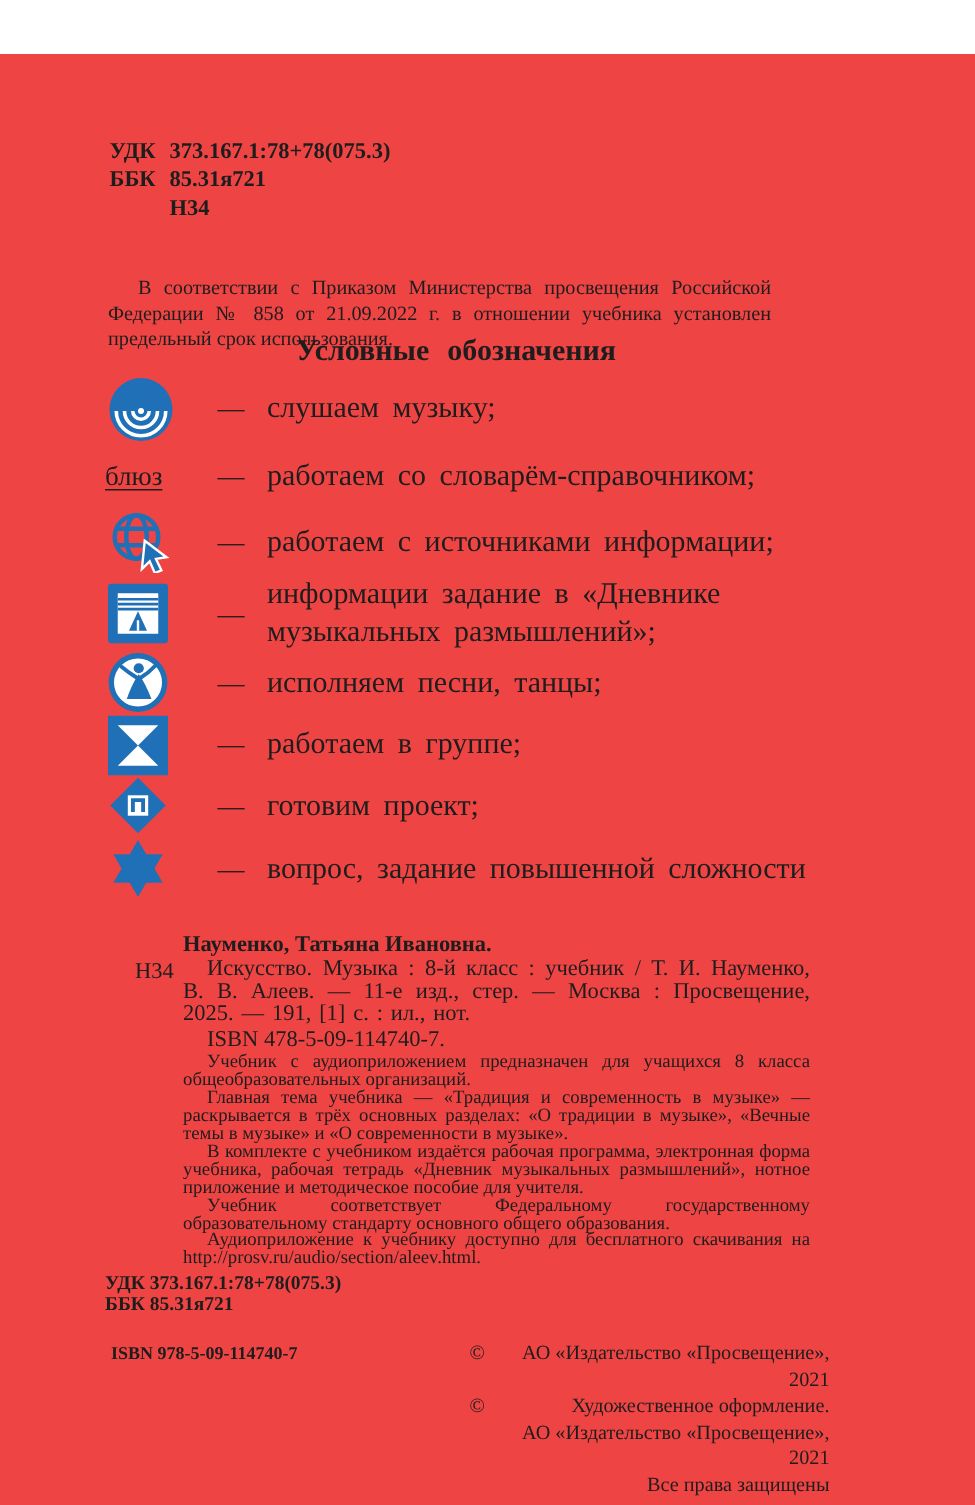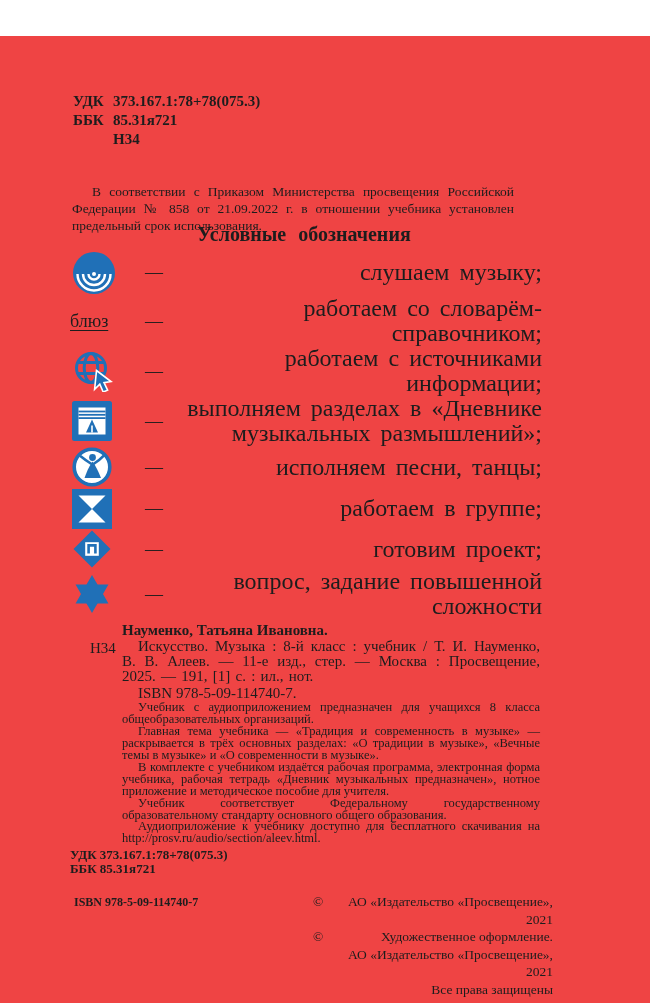--- a/index.html
+++ b/index.html
@@ -34,21 +34,21 @@
   .legend-row:nth-child(2){min-height:42px;}
   .legend-row:nth-child(3){min-height:46px;}
   .legend-row:nth-child(4){min-height:50px;}
   .legend-row:nth-child(5){min-height:42px;}
   .legend-row:nth-child(6){min-height:41px;}
   .legend-row:nth-child(7){min-height:39px;}
   .legend-row:nth-child(8){min-height:44px;}
   .icon-cell{width:52px;flex:none;display:flex;align-items:center;}
   .icon-cell svg{margin-left:2px;display:block;}
   .dash-cell{width:56px;flex:none;padding-left:23px;box-sizing:border-box;font-size:18px;}
-  .legend-text{flex:1;font-size:24px;line-height:25px;word-spacing:4px;text-align:right;}
+  .legend-text{flex:1;font-size:20px;line-height:25px;word-spacing:4px;}
   .term{font-size:18px;text-decoration:underline;text-underline-offset:3px;}
   
   .bib{position:absolute;left:70px;top:587px;width:470px;}
   .bib-author{margin:0 0 1px 52px;font-weight:bold;font-size:15px;line-height:15px;}
   .bib-entry{position:relative;}
   .bib-code{position:absolute;left:20px;top:1px;font-size:15px;}
   .bib-desc{margin:0 0 0 52px;font-size:15px;line-height:14.8px;text-align:justify;text-indent:16px;word-spacing:1.5px;hyphens:auto;}
   .bib-isbn{margin:3px 0 1px 52px;font-size:15px;line-height:15px;text-indent:16px;}
   .annot{margin:0 0 0 52px;font-size:12.5px;line-height:11.9px;text-align:justify;text-indent:16px;hyphens:auto;}
   .bib-codes{margin-top:3px;text-align:left;font-weight:bold;font-size:13px;line-height:14px;padding-right:2px;}
@@ -130,21 +130,21 @@
           <g stroke="#2070b7" stroke-width="1.8">
             <line x1="6.5" y1="10.5" x2="33.5" y2="10.5"></line>
             <line x1="6.5" y1="13.8" x2="33.5" y2="13.8"></line>
             <line x1="6.5" y1="17.1" x2="33.5" y2="17.1"></line>
           </g>
           <path d="M20 18.5 L26 31.5 L14 31.5 Z" fill="#2070b7"></path>
           <line x1="20" y1="24.5" x2="20" y2="31.5" stroke="#ffffff" stroke-width="1.6"></line>
         </svg>
       </div>
       <div class="dash-cell">—</div>
-      <div class="legend-text">выполняем разделах в «Дневнике музыкальных размышлений»;</div>
+      <div class="legend-text">информации задание в «Дневнике музыкальных размышлений»;</div>
     </div>
 
     <div class="legend-row">
       <div class="icon-cell">
         <svg width="40" height="40" viewBox="0 0 40 40">
           <circle cx="20" cy="20" r="17.8" fill="#ffffff" stroke="#2070b7" stroke-width="3.6"></circle>
           <circle cx="20.5" cy="10.5" r="3.4" fill="#2070b7"></circle>
           <path d="M20.5 14.5 C16.5 20 14.5 25.5 12.5 31 L29 31 C26.5 25 24 19 20.5 14.5 Z" fill="#2070b7"></path>
           <path d="M19.5 17 C15.5 14.5 12 12 9 9.5" stroke="#2070b7" stroke-width="2.6" fill="none" stroke-linecap="round"></path>
           <path d="M21.5 17 C25.5 14.5 29 11.5 31.5 8.8" stroke="#2070b7" stroke-width="2.6" fill="none" stroke-linecap="round"></path>
@@ -190,24 +190,24 @@
     </div>
 
   </div>
 
   <div class="bib">
     <p class="bib-author">Науменко, Татьяна Ивановна.</p>
     <div class="bib-entry">
       <span class="bib-code">Н34</span>
       <p class="bib-desc">Искусство. Музыка : 8-й класс : учебник / Т. И. Науменко, В. В. Алеев. — 11-е изд., стер. — Москва : Просвещение, 2025. — 191, [1] с. : ил., нот.</p>
     </div>
-    <p class="bib-isbn">ISBN 978-5-09-114740-7.</p>
+    <p class="bib-isbn">ISBN 478-5-09-114740-7.</p>
     <p class="annot">Учебник с аудиоприложением предназначен для учащихся 8 класса общеобразовательных организаций.</p>
     <p class="annot">Главная тема учебника — «Традиция и современность в музыке» — раскрывается в трёх основных разделах: «О традиции в музыке», «Вечные темы в музыке» и «О современности в музыке».</p>
-    <p class="annot">В комплекте с учебником издаётся рабочая программа, электронная форма учебника, рабочая тетрадь «Дневник музыкальных предназначен», нотное приложение и методическое пособие для учителя.</p>
+    <p class="annot">В комплекте с учебником издаётся рабочая программа, электронная форма учебника, рабочая тетрадь «Дневник музыкальных размышлений», нотное приложение и методическое пособие для учителя.</p>
     <p class="annot">Учебник соответствует Федеральному государственному образовательному стандарту основного общего образования.</p>
     <p class="annot">Аудиоприложение к учебнику доступно для бесплатного скачивания на http://prosv.ru/audio/section/aleev.html.</p>
     <div class="bib-codes">
       <div>УДК 373.167.1:78+78(075.3)</div>
       <div>ББК 85.31я721</div>
     </div>
   </div>
 
   <div class="footer-isbn">ISBN 978-5-09-114740-7</div>
 

